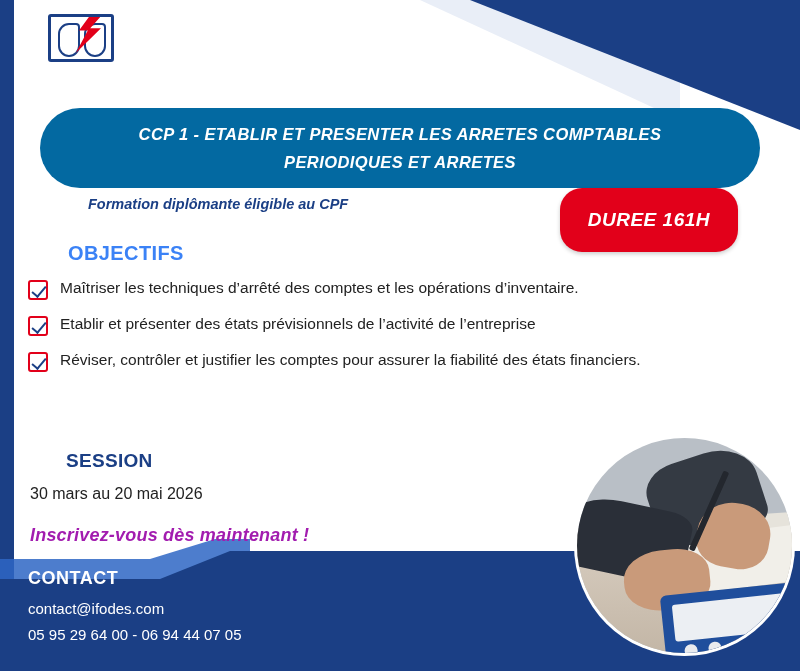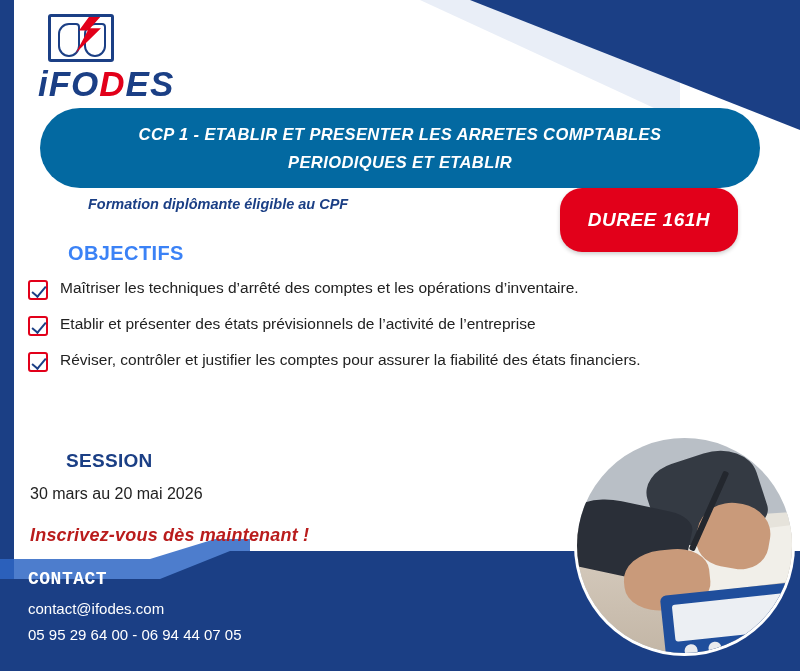--- a/index.html
+++ b/index.html
@@ -134,21 +134,21 @@
     font-weight: bold; font-size: 19px; color: #1b3f85;
     letter-spacing: .3px;
   }
   .session-dates {
     position: absolute; left: 30px; top: 485px;
     font-size: 16px; color: #222;
   }
   .cta {
     position: absolute; left: 30px; top: 525px;
     font-style: italic; font-weight: bold; font-size: 18px;
-    color: #b91c1c; letter-spacing: .2px;
+    color: #a21caf; letter-spacing: .2px;
   }
 
   
   .photo {
     position: absolute; right: 8px; top: 438px;
     width: 215px; height: 215px; border-radius: 50%;
     overflow: hidden;
     background: #b9bfc6;
     box-shadow: 0 0 0 3px #fff;
   }
@@ -200,21 +200,20 @@
   .photo .key {
     position: absolute; width: 13px; height: 13px; border-radius: 50%;
     background: #e8eaee;
   }
 
   
   .contact-title {
     position: absolute; left: 28px; bottom: 82px;
     font-weight: bold; font-size: 18px; color: #fff;
     letter-spacing: .5px;
-    font-family: Liberation Mono, monospace;
   }
   .contact-mail {
     position: absolute; left: 28px; bottom: 54px;
     font-size: 15px; color: #fff; text-align: center;
   }
   .contact-phone {
     position: absolute; left: 28px; bottom: 28px;
     font-size: 15px; color: #fff;
   }
 </style>
@@ -226,26 +225,25 @@
 <div class="bg-topright"></div>
 <div class="bg-bottom-accent"></div>
 <div class="bg-bottom"></div>
 
 <div class="logo-wrap">
   <div class="logo-mark">
     <div class="face f1"></div>
     <div class="face f2"></div>
     <div class="bolt"></div>
   </div>
-  <div class="logo-text"><span>iFO</span><span class="accent">D</span><span>ES</span></div>
 </div>
 
 <div class="title-banner">
   <div>CCP 1 - ETABLIR ET PRESENTER LES ARRETES COMPTABLES</div>
-  <div>PERIODIQUES ET ETABLIR</div>
+  <div>PERIODIQUES ET ARRETES</div>
 </div>
 
 <div class="subtitle">Formation diplômante éligible au CPF</div>
 <div class="duree-pill">DUREE 161H</div>
 
 <div class="objectifs-title">OBJECTIFS</div>
 <div class="objectifs-list">
   <div class="obj-item">
     <span class="checkbox"></span>
     <span class="obj-text">Maîtriser les techniques d’arrêté des comptes et les opérations d’inventaire.</span>

